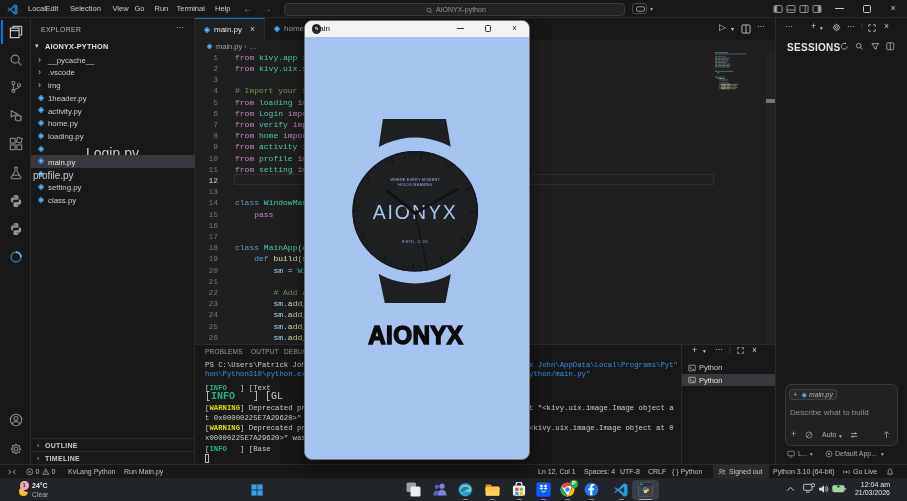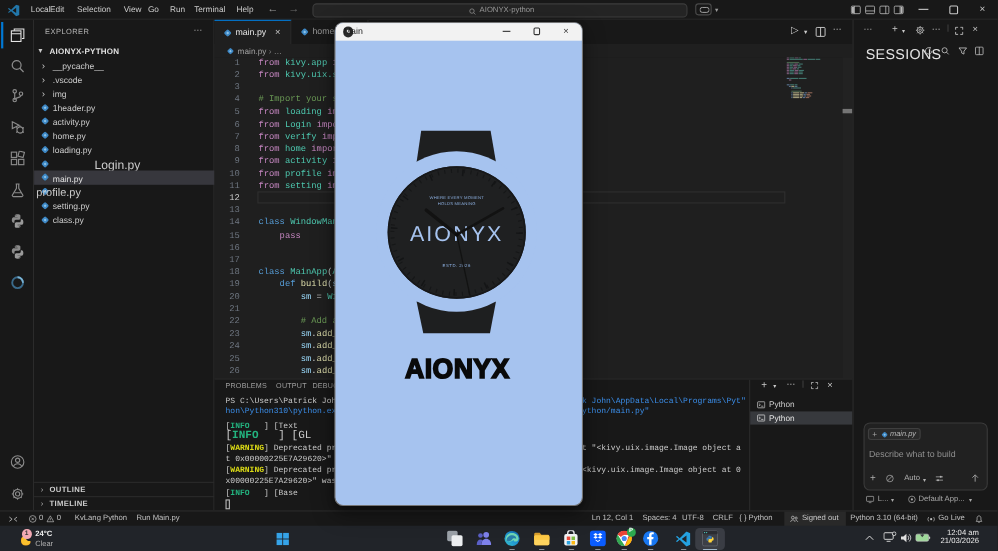--- a/index.html
+++ b/index.html
@@ -150,21 +150,21 @@
         <div class="abs" style="left:17px;top:101.3px;color:#cccccc;font-size:7.8px;">home.py</div>
       <svg class="abs fdia" style="left:5.5px;top:113.9px" width="8" height="8" viewBox="0 0 10 10">
           <rect x="1.8" y="1.8" width="6.4" height="6.4" rx="1.5" fill="#3d87c4" transform="rotate(45 5 5)"></rect>
           <rect x="3.8" y="3.8" width="2.4" height="2.4" fill="#8ec4e8" transform="rotate(45 5 5)"></rect>
         </svg>
         <div class="abs" style="left:17px;top:114.1px;color:#cccccc;font-size:7.8px;">loading.py</div>
       <svg class="abs fdia" style="left:5.5px;top:126.6px" width="8" height="8" viewBox="0 0 10 10">
           <rect x="1.8" y="1.8" width="6.4" height="6.4" rx="1.5" fill="#3d87c4" transform="rotate(45 5 5)"></rect>
           <rect x="3.8" y="3.8" width="2.4" height="2.4" fill="#8ec4e8" transform="rotate(45 5 5)"></rect>
         </svg>
-        <div class="abs" style="left:17px;top:126.8px;color:#cccccc;font-size:11px;padding-left:38px;">Login.py</div>
+        <div class="abs" style="left:17px;top:126.8px;color:#cccccc;font-size:14px;padding-left:38px;">Login.py</div>
       <div class="abs" style="left:0;top:136.9px;width:164px;height:12.7px;background:#37373d;"></div>
       <svg class="abs fdia" style="left:5.5px;top:139.4px" width="8" height="8" viewBox="0 0 10 10">
           <rect x="1.8" y="1.8" width="6.4" height="6.4" rx="1.5" fill="#3d87c4" transform="rotate(45 5 5)"></rect>
           <rect x="3.8" y="3.8" width="2.4" height="2.4" fill="#8ec4e8" transform="rotate(45 5 5)"></rect>
         </svg>
         <div class="abs" style="left:17px;top:139.6px;color:#e2e2e2;font-size:7.8px;">main.py</div>
       <svg class="abs fdia" style="left:5.5px;top:152.1px" width="8" height="8" viewBox="0 0 10 10">
           <rect x="1.8" y="1.8" width="6.4" height="6.4" rx="1.5" fill="#3d87c4" transform="rotate(45 5 5)"></rect>
           <rect x="3.8" y="3.8" width="2.4" height="2.4" fill="#8ec4e8" transform="rotate(45 5 5)"></rect>
         </svg>
@@ -407,21 +407,21 @@
         <circle cx="8" cy="8" r="2"></circle>
         <circle cx="8" cy="8" r="4.8"></circle>
         <path d="M8 1.2 V3.2 M8 12.8 V14.8 M1.2 8 H3.2 M12.8 8 H14.8 M3.2 3.2 L4.6 4.6 M11.4 11.4 L12.8 12.8 M12.8 3.2 L11.4 4.6 M4.6 11.4 L3.2 12.8"></path>
       </svg>
     <div class="abs" style="left:71px;top:4px;color:#c8c8c8;font-size:8px;">⋯</div>
     <div class="abs" style="left:85px;top:4px;color:#555;font-size:7px;">|</div>
     <svg class="abs" style="left:92px;top:5.5px" width="8" height="8" viewBox="0 0 16 16" fill="none" stroke="#c8c8c8" stroke-width="1.6">
         <path d="M6 1.5 H1.5 V6 M10 1.5 H14.5 V6 M6 14.5 H1.5 V10 M10 14.5 H14.5 V10"></path>
       </svg>
     <div class="abs" style="left:108px;top:3px;color:#c8c8c8;font-size:8.5px;">×</div>
-    <div class="abs" style="left:11px;top:24px;color:#e2e2e2;font-size:13px;font-weight:normal;letter-spacing:0.3px;">SESSIONS</div>
+    <div class="abs" style="left:11px;top:24px;color:#e2e2e2;font-size:10px;font-weight:bold;letter-spacing:0.3px;">SESSIONS</div>
     <svg class="abs" style="left:64px;top:24px" width="8.5" height="8.5" viewBox="0 0 16 16" fill="none" stroke="#c8c8c8" stroke-width="1.4">
         <path d="M13.5 8 A5.5 5.5 0 1 1 11 3.4"></path>
         <path d="M11.5 0.8 L11.3 4 L8.3 3" fill="#c8c8c8" stroke="none"></path>
       </svg>
     <svg class="abs" style="left:79px;top:24px" width="8.5" height="8.5" viewBox="0 0 16 16" fill="none" stroke="#c8c8c8" stroke-width="1.4">
         <circle cx="7" cy="7" r="4.4"></circle>
         <line x1="10.2" y1="10.2" x2="14" y2="14"></line>
       </svg>
     <svg class="abs" style="left:95px;top:24px" width="8.5" height="8.5" viewBox="0 0 16 16" fill="none" stroke="#c8c8c8" stroke-width="1.4">
         <path d="M1.5 3 H14.5 L10 8.5 V13.5 L6 11.5 V8.5 Z"></path>

